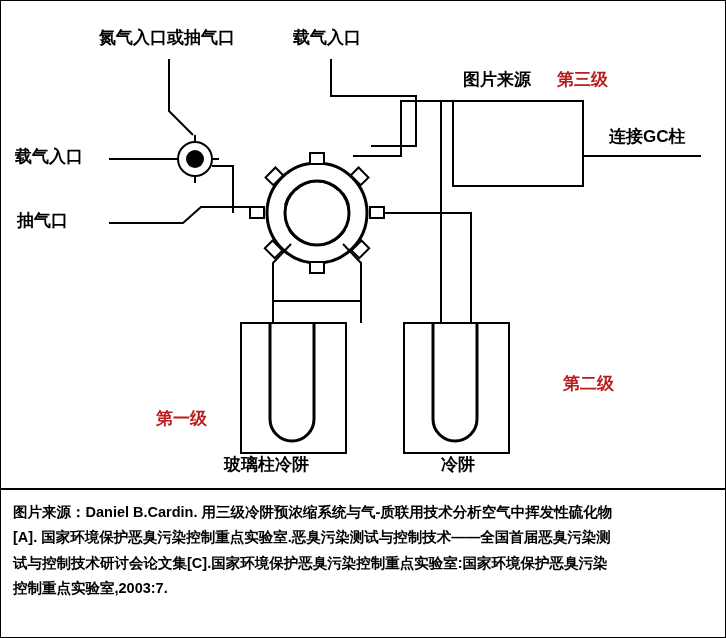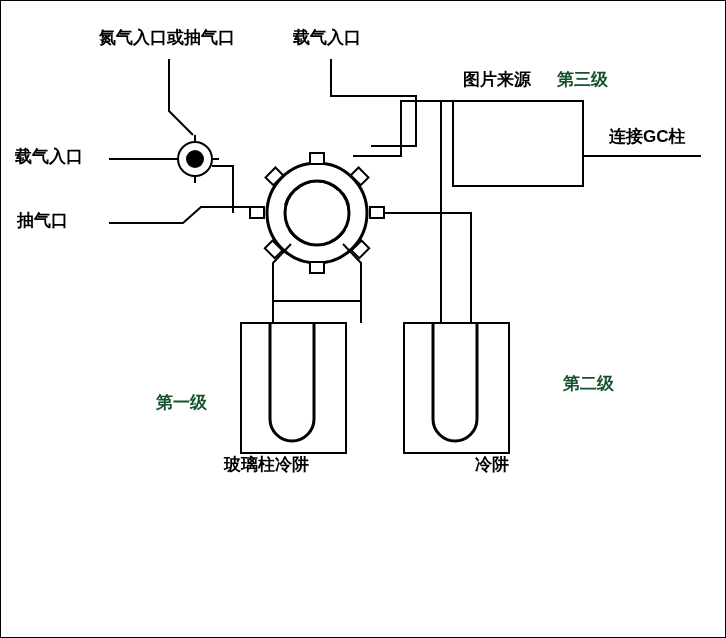--- a/index.html
+++ b/index.html
@@ -34,21 +34,21 @@
   }
   .lbl {
     position: absolute;
     font-size: 17px;
     font-weight: bold;
     white-space: nowrap;
     color: #000000;
     line-height: 1.1;
   }
   .lbl-red {
-    color: #14532d;
+    color: #b91c1c;
   }
   #caption {
     position: absolute;
     left: 0;
     top: 487px;
     width: 724px;
     height: 149px;
     border-top: 2px solid #000000;
     box-sizing: border-box;
     padding: 10px 12px 0 12px;
@@ -139,23 +139,29 @@
     <div class="lbl" style="left:14px; top:147px;">载气入口</div>
 
     <div class="lbl" style="left:16px; top:211px;">抽气口</div>
 
     <div class="lbl" style="left:462px; top:70px;">图片来源</div>
 
     <div class="lbl lbl-red" style="left:556px; top:70px;">第三级</div>
 
     <div class="lbl" style="left:608px; top:127px;">连接GC柱</div>
 
-    <div class="lbl lbl-red" style="left:155px; top:393px;text-align:center;">第一级</div>
+    <div class="lbl lbl-red" style="left:155px; top:409px;text-align:center;">第一级</div>
 
     <div class="lbl lbl-red" style="left:534px; top:374px;margin-left:28px;">第二级</div>
 
     <div class="lbl" style="left:223px; top:455px;">玻璃柱冷阱</div>
 
-    <div class="lbl" style="left:440px; top:455px;margin-left:34px;">冷阱</div>
+    <div class="lbl" style="left:440px; top:455px;">冷阱</div>
   </div>
 
+  <div id="caption">
+    <div>图片来源：Daniel B.Cardin. 用三级冷阱预浓缩系统与气-质联用技术分析空气中挥发性硫化物</div>
+    <div>[A]. 国家环境保护恶臭污染控制重点实验室.恶臭污染测试与控制技术——全国首届恶臭污染测</div>
+    <div>试与控制技术研讨会论文集[C].国家环境保护恶臭污染控制重点实验室:国家环境保护恶臭污染</div>
+    <div>控制重点实验室,2003:7.</div>
+  </div>
 
 </div>
 
 </body></html>

